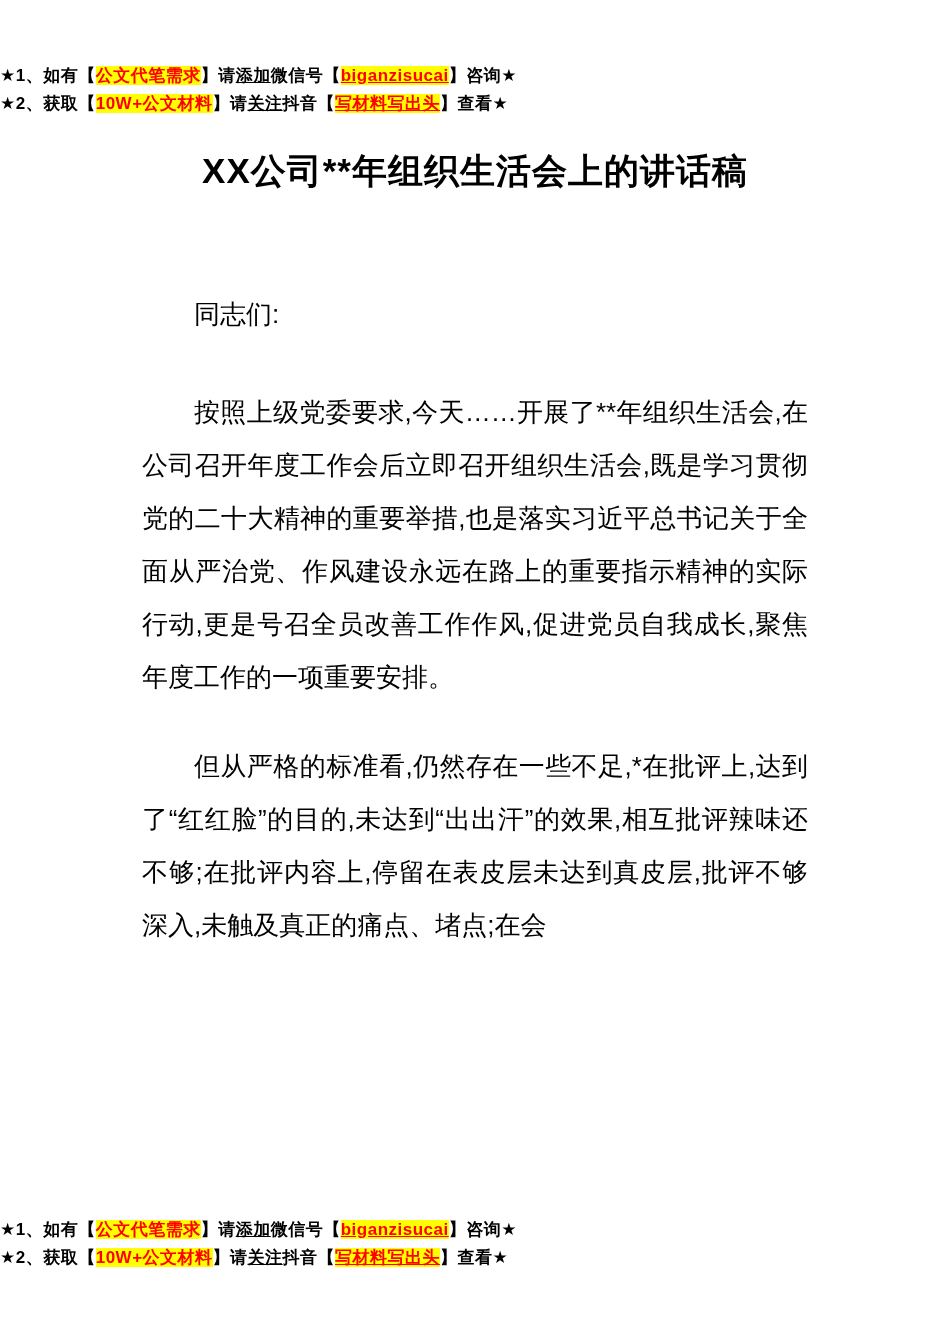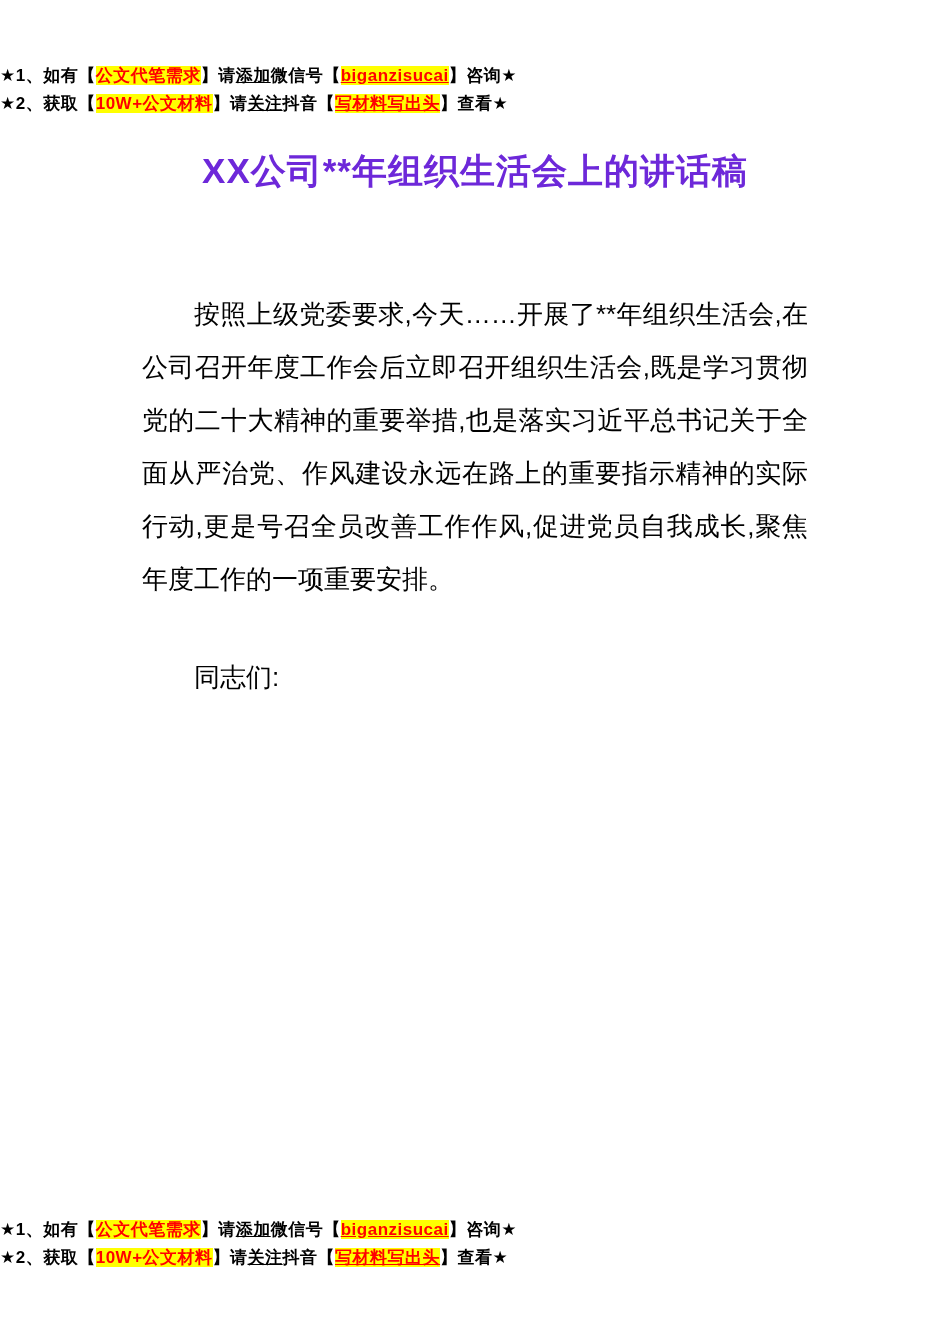--- a/index.html
+++ b/index.html
@@ -38,21 +38,21 @@
     position: absolute;
     top: 148px;
     left: 0;
     width: 100%;
     margin: 0;
     text-align: center;
     font-size: 35px;
     font-weight: 700;
     line-height: 46px;
     letter-spacing: 1px;
-    color: #6d28d9;
+    color: #000000;
   }
   .doc-body {
     position: absolute;
     top: 288px;
     left: 142px;
     width: 666px;
     font-size: 26px;
     line-height: 53px;
     text-align: justify;
     color: #000000;
@@ -70,22 +70,23 @@
 <div class="page">
 
   <div class="banner banner-top">
     <div class="banner-line"><span>★1、如有【</span><span class="hl">公文代笔需求</span><span>】请</span><span class="u">添加</span><span>微信号【</span><span class="hl u">biganzisucai</span><span>】咨询★</span></div>
     <div class="banner-line"><span>★2、获取【</span><span class="hl">10W+公文材料</span><span>】请</span><span class="u">关注</span><span>抖音【</span><span class="hl u">写材料写出头</span><span>】查看★</span></div>
   </div>
 
   <h1 class="doc-title">XX公司**年组织生活会上的讲话稿</h1>
 
   <div class="doc-body">
+    <p>同志们:</p>
     <p>按照上级党委要求,今天……开展了**年组织生活会,在公司召开年度工作会后立即召开组织生活会,既是学习贯彻党的二十大精神的重要举措,也是落实习近平总书记关于全面从严治党、作风建设永远在路上的重要指示精神的实际行动,更是号召全员改善工作作风,促进党员自我成长,聚焦年度工作的一项重要安排。</p>
-    <p>同志们:</p>
+    <p>但从严格的标准看,仍然存在一些不足,*在批评上,达到了“红红脸”的目的,未达到“出出汗”的效果,相互批评辣味还不够;在批评内容上,停留在表皮层未达到真皮层,批评不够深入,未触及真正的痛点、堵点;在会</p>
   </div>
 
   <div class="banner banner-bottom">
     <div class="banner-line"><span>★1、如有【</span><span class="hl">公文代笔需求</span><span>】请</span><span class="u">添加</span><span>微信号【</span><span class="hl u">biganzisucai</span><span>】咨询★</span></div>
     <div class="banner-line"><span>★2、获取【</span><span class="hl">10W+公文材料</span><span>】请</span><span class="u">关注</span><span>抖音【</span><span class="hl u">写材料写出头</span><span>】查看★</span></div>
   </div>
 
 </div>
 
 </body></html>

